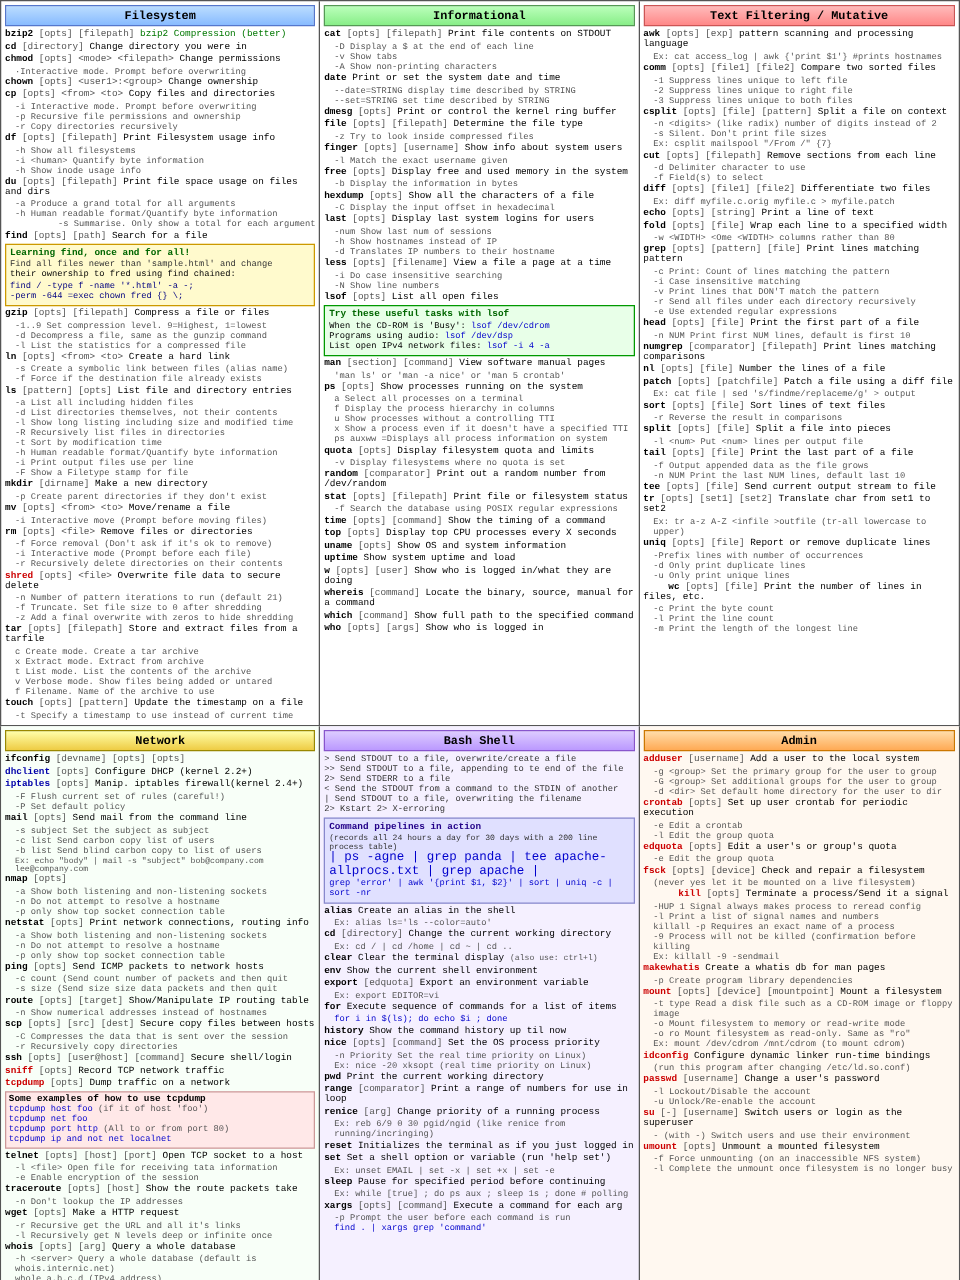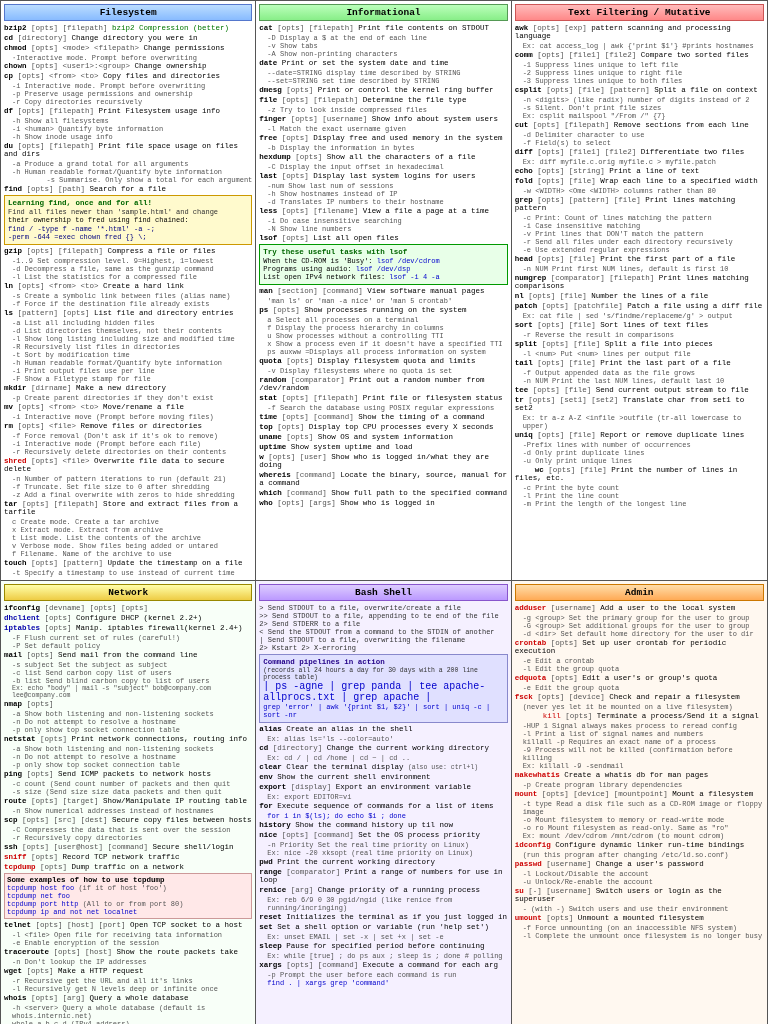--- a/index.html
+++ b/index.html
@@ -36,21 +36,21 @@
         <span style="font-weight:bold;">chmod</span><span style="color:#555;"> [opts] &lt;mode&gt; &lt;filepath&gt; </span><span>Change permissions</span>
       </div>
       <div style="padding-left:8px; color:#555; font-size:7px;">·Interactive mode. Prompt before overwriting</div>
       <div class="cmd-block">
         <span style="font-weight:bold;">chown</span><span style="color:#555;"> [opts] &lt;user1&gt;:&lt;group&gt; </span><span>Change ownership</span>
       </div>
       <div class="cmd-block">
         <span style="font-weight:bold;">cp</span><span style="color:#555;"> [opts] &lt;from&gt; &lt;to&gt; </span><span>Copy files and directories</span>
       </div>
       <div style="padding-left:8px; color:#555; font-size:7px;">-i Interactive mode. Prompt before overwriting</div>
-      <div style="padding-left:8px; color:#555; font-size:7px;">-p Preserve usage permissions and ownership</div>
+      <div style="padding-left:8px; color:#555; font-size:7px;">-p Recursive file permissions and ownership</div>
       <div style="padding-left:8px; color:#555; font-size:7px;">-r Copy directories recursively</div>
       <div class="cmd-block" style="margin-top:1px;">
         <span style="font-weight:bold;">df</span><span style="color:#555;"> [opts] [filepath] </span><span>Print Filesystem usage info</span>
       </div>
       <div style="padding-left:8px; color:#555; font-size:7px;">-h Show all filesystems</div>
       <div style="padding-left:8px; color:#555; font-size:7px;">-i &lt;human&gt; Quantify byte information</div>
       <div style="padding-left:8px; color:#555; font-size:7px;">-h Show inode usage info</div>
       <div class="cmd-block" style="margin-top:1px;">
         <span style="font-weight:bold;">du</span><span style="color:#555;"> [opts] [filepath] </span><span>Print file space usage on files and dirs</span>
       </div>
@@ -436,21 +436,21 @@
         <span style="font-weight:bold;">cd</span><span style="color:#555;"> [directory] </span><span>Change the current working directory</span>
       </div>
       <div style="padding-left:8px; color:#555; font-size:7px;">Ex: cd / | cd /home | cd ~ | cd ..</div>
       <div class="cmd-block" style="margin-top:1px;">
         <span style="font-weight:bold;">clear</span><span style="color:#555;"> </span><span>Clear the terminal display</span> <span style="color:#555; font-size:6.5px;">(also use: ctrl+l)</span>
       </div>
       <div class="cmd-block" style="margin-top:1px;">
         <span style="font-weight:bold;">env</span><span style="color:#555;"> </span><span>Show the current shell environment</span>
       </div>
       <div class="cmd-block" style="margin-top:1px;">
-        <span style="font-weight:bold;">export</span><span style="color:#555;"> [display] </span><span>Export an environment variable</span>
+        <span style="font-weight:bold;">export</span><span style="color:#555;"> [edquota] </span><span>Export an environment variable</span>
       </div>
       <div style="padding-left:8px; color:#555; font-size:7px;">Ex: export EDITOR=vi</div>
       <div class="cmd-block" style="margin-top:1px;">
         <span style="font-weight:bold;">for</span><span style="color:#555;"> </span><span>Execute sequence of commands for a list of items</span>
       </div>
       <div style="padding-left:8px; color:#555; font-size:7px; color:#0000cc;">for i in $(ls); do echo $i ; done</div>
       <div class="cmd-block" style="margin-top:1px;">
         <span style="font-weight:bold;">history</span><span style="color:#555;"> </span><span>Show the command history up til now</span>
       </div>
       <div class="cmd-block" style="margin-top:1px;">
@@ -502,21 +502,21 @@
       <div style="padding-left:8px; color:#555; font-size:7px;">-l Edit the group quota</div>
       <div class="cmd-block" style="margin-top:1px;">
         <span style="font-weight:bold; color:#cc0000;">edquota</span><span style="color:#555;"> [opts] </span><span>Edit a user's or group's quota</span>
       </div>
       <div style="padding-left:8px; color:#555; font-size:7px;">-e Edit the group quota</div>
       <div class="cmd-block" style="margin-top:1px;">
         <span style="font-weight:bold; color:#cc0000;">fsck</span><span style="color:#555;"> [opts] [device] </span><span>Check and repair a filesystem</span>
       </div>
       <div style="padding-left:8px; color:#555; font-size:7px;">(never yes let it be mounted on a live filesystem)</div>
       <div class="cmd-block" style="margin-top:1px;">
-        <span style="font-weight:normal; color:#cc0000;padding-left:28px;">kill</span><span style="color:#555;"> [opts] </span><span>Terminate a process/Send it a signal</span>
+        <span style="font-weight:bold; color:#cc0000;padding-left:28px;">kill</span><span style="color:#555;"> [opts] </span><span>Terminate a process/Send it a signal</span>
       </div>
       <div style="padding-left:8px; color:#555; font-size:7px;">-HUP 1 Signal always makes process to reread config</div>
       <div style="padding-left:8px; color:#555; font-size:7px;">-l Print a list of signal names and numbers</div>
       <div style="padding-left:8px; color:#555; font-size:7px;">killall -p Requires an exact name of a process</div>
       <div style="padding-left:8px; color:#555; font-size:7px;">-9 Process will not be killed (confirmation before killing</div>
       <div style="padding-left:8px; color:#555; font-size:7px;">Ex: killall -9 -sendmail</div>
       <div class="cmd-block" style="margin-top:1px;">
         <span style="font-weight:bold; color:#cc0000;">makewhatis</span><span style="color:#555;"> </span><span>Create a whatis db for man pages</span>
       </div>
       <div style="padding-left:8px; color:#555; font-size:7px;">-p Create program library dependencies</div>

